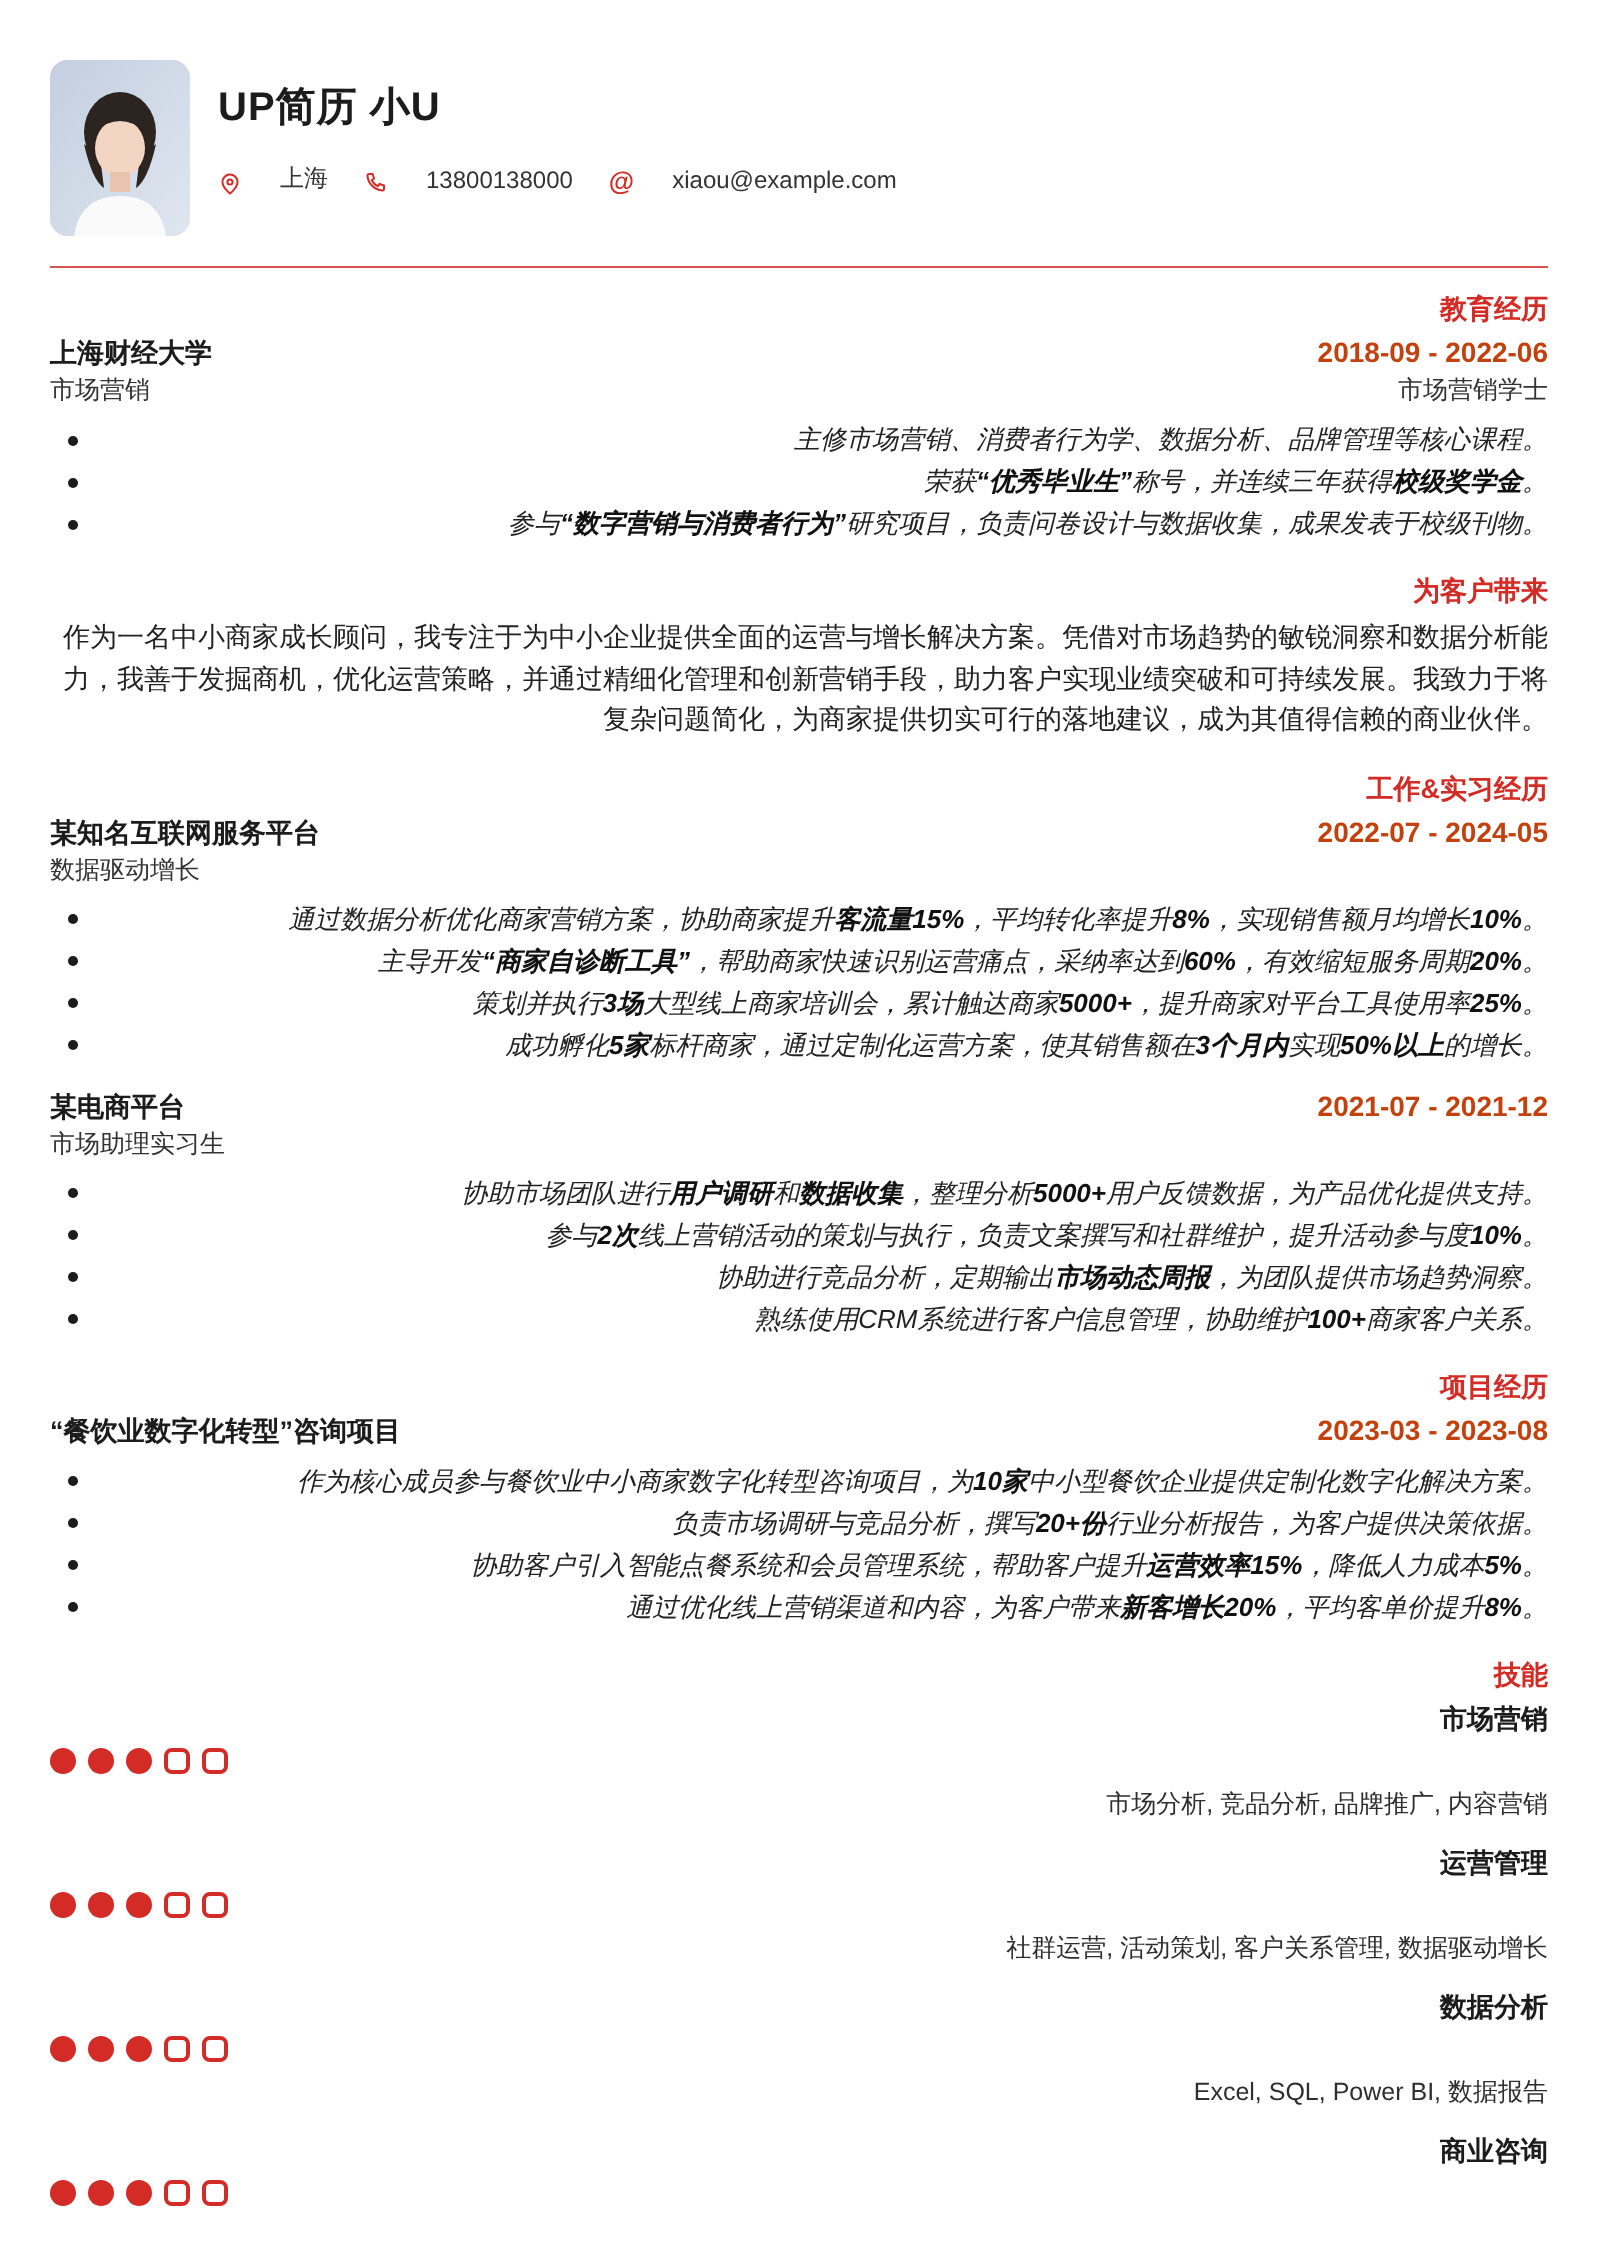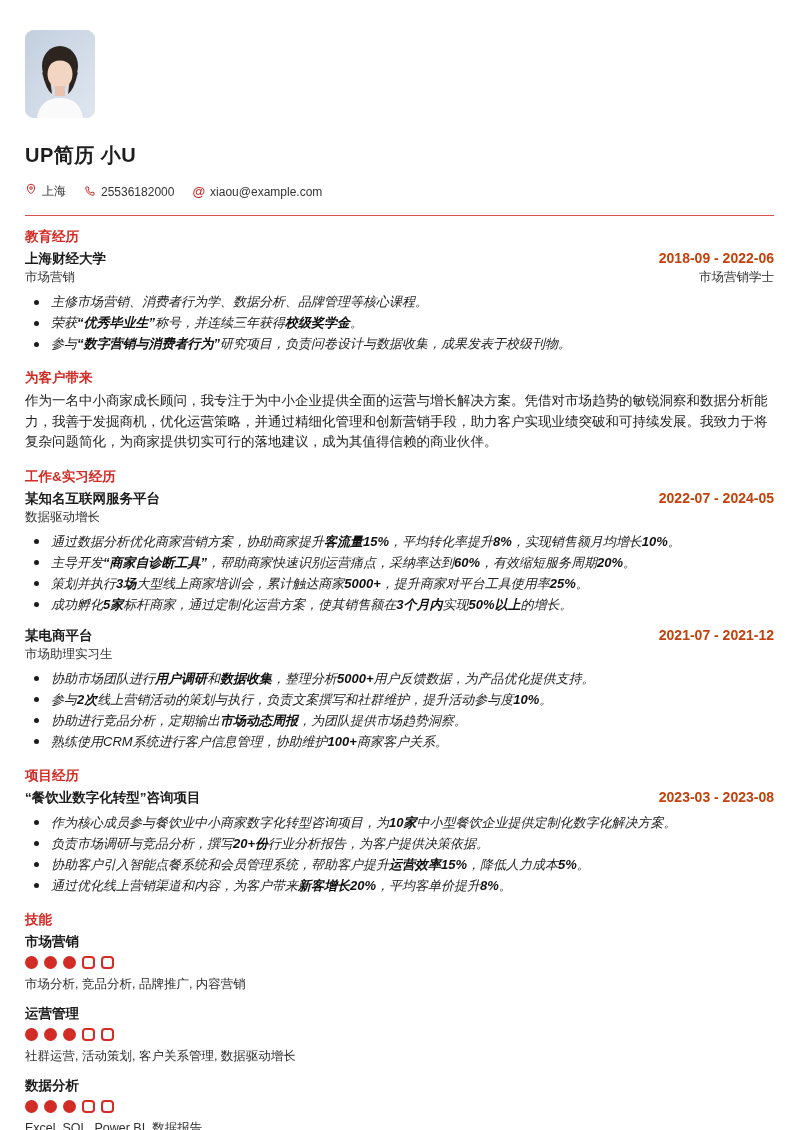--- a/index.html
+++ b/index.html
@@ -5,36 +5,36 @@
   html,body{margin:0;padding:0;background:#fff;}
   body{
     width:799px;height:1130px;overflow:hidden;
     font-family:"Liberation Sans","DejaVu Sans",sans-serif;
     color:#222;
     -webkit-font-smoothing:antialiased;
   }
   .page{padding:30px 25px 0 25px;box-sizing:border-box;}
 
   
-  .header{display:flex;gap:14px;flex-direction:column;}
+  .header{display:flex;gap:14px;}
   .photo{
     width:70px;height:88px;border-radius:9px;overflow:hidden;flex:0 0 auto;
     background:#cdd8e5;
   }
   .photo svg{display:block;}
   .hgroup{padding-top:10px;}
   .name{font-size:20px;font-weight:700;color:#1c1c1c;margin:0 0 14px 0;letter-spacing:.5px;}
   .contact{display:flex;align-items:center;gap:18px;font-size:12px;color:#333;}
-  .c-item{display:flex;align-items:flex-start;gap:5px;}
+  .c-item{display:flex;align-items:flex-end;gap:19px;}
   .at-glyph{color:#d32b25;font-weight:700;font-size:13px;line-height:1;}
 
   .divider{border:none;border-top:1.5px solid #d5534c;margin:15px 0 12px 0;}
 
   
-  .sec{margin-bottom:15px;}
+  .sec{margin-bottom:15px;text-align:right;}
   .sec-title{font-size:13.5px;font-weight:700;color:#d32b25;margin:0 0 4px 0;}
   .row{display:flex;justify-content:space-between;align-items:baseline;}
   .org{font-size:13.5px;font-weight:700;color:#1c1c1c;}
   .date{font-size:14px;font-weight:700;color:#c2410c;white-space:nowrap;}
   .subrow{display:flex;justify-content:space-between;font-size:12.5px;color:#333;margin-top:1px;}
   .entry{margin-bottom:12px;}
   .entry:last-child{margin-bottom:0;}
 
   ul.bullets{list-style:none;margin:6px 0 0 0;padding:0;font-style:italic;}
   ul.bullets li{
@@ -89,21 +89,21 @@
           <svg width="12" height="12" viewBox="0 0 24 24" fill="none" stroke="#d32b25" stroke-width="2">
             <path d="M12 21.5s-7.5-5.6-7.5-11.5a7.5 7.5 0 1 1 15 0c0 5.9-7.5 11.5-7.5 11.5z"></path>
             <circle cx="12" cy="10" r="2.6"></circle>
           </svg>
           <span>上海</span>
         </span>
         <span class="c-item">
           <svg width="12" height="12" viewBox="0 0 24 24" fill="none" stroke="#d32b25" stroke-width="2">
             <path d="M5 4h3.5l1.5 4.5-2.2 1.7a13 13 0 0 0 6 6l1.7-2.2L20 15.5V19a1.5 1.5 0 0 1-1.6 1.5C10.5 20 4 13.5 3.5 5.6A1.5 1.5 0 0 1 5 4z"></path>
           </svg>
-          <span>25536182000</span>
+          <span>13800138000</span>
         </span>
         <span class="c-item">
           <span class="at-glyph">@</span>
           <span>xiaou@example.com</span>
         </span>
       </div>
     </div>
   </div>
 
   <hr class="divider">

